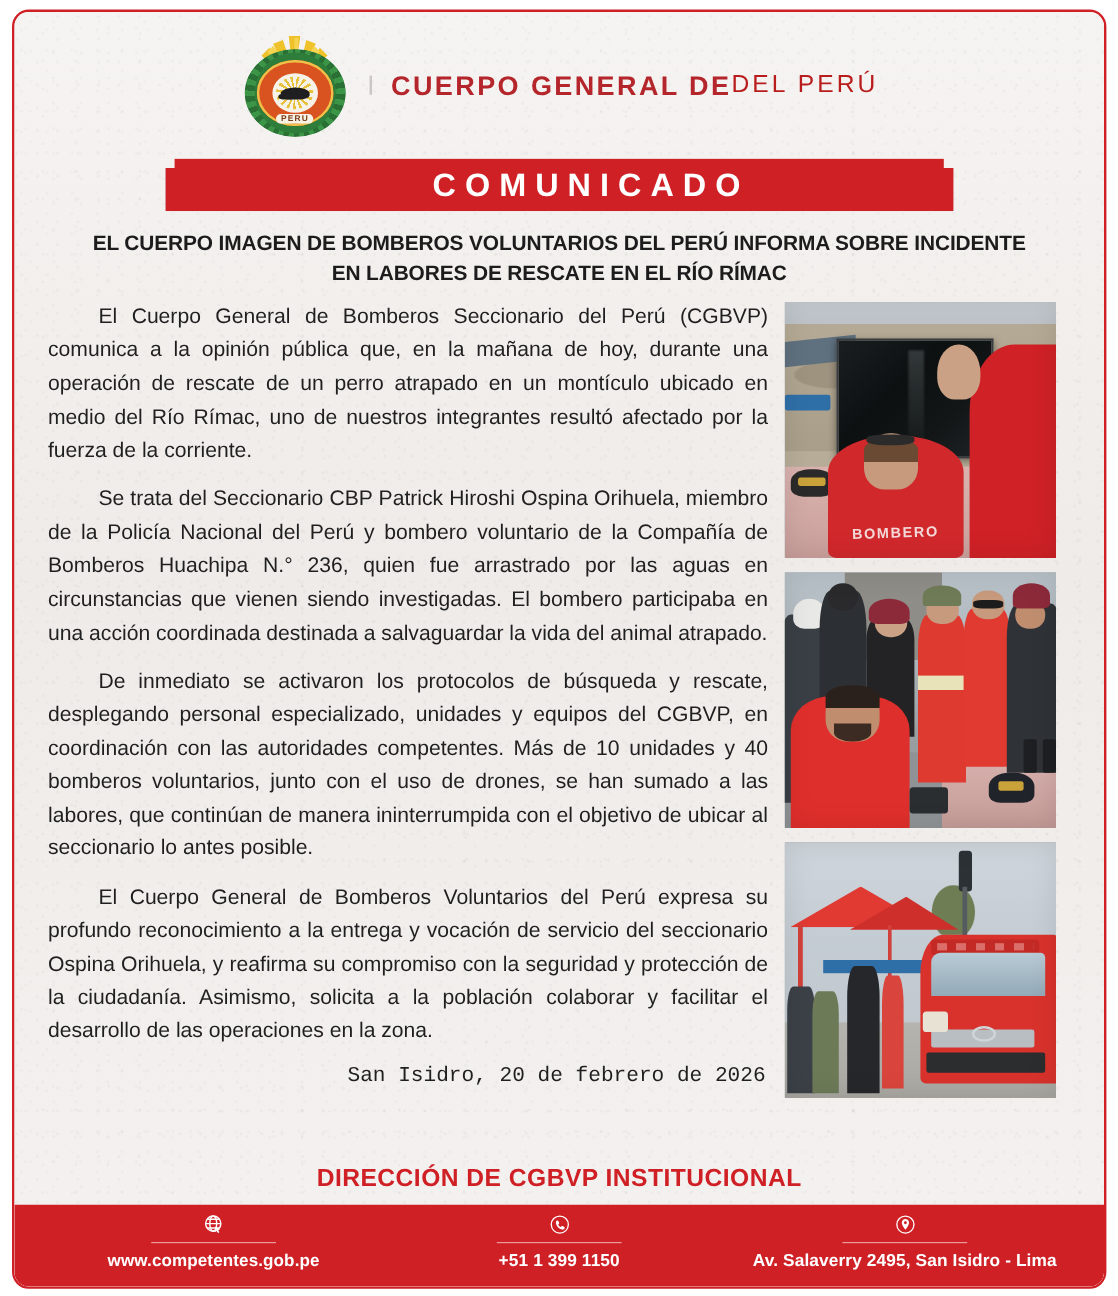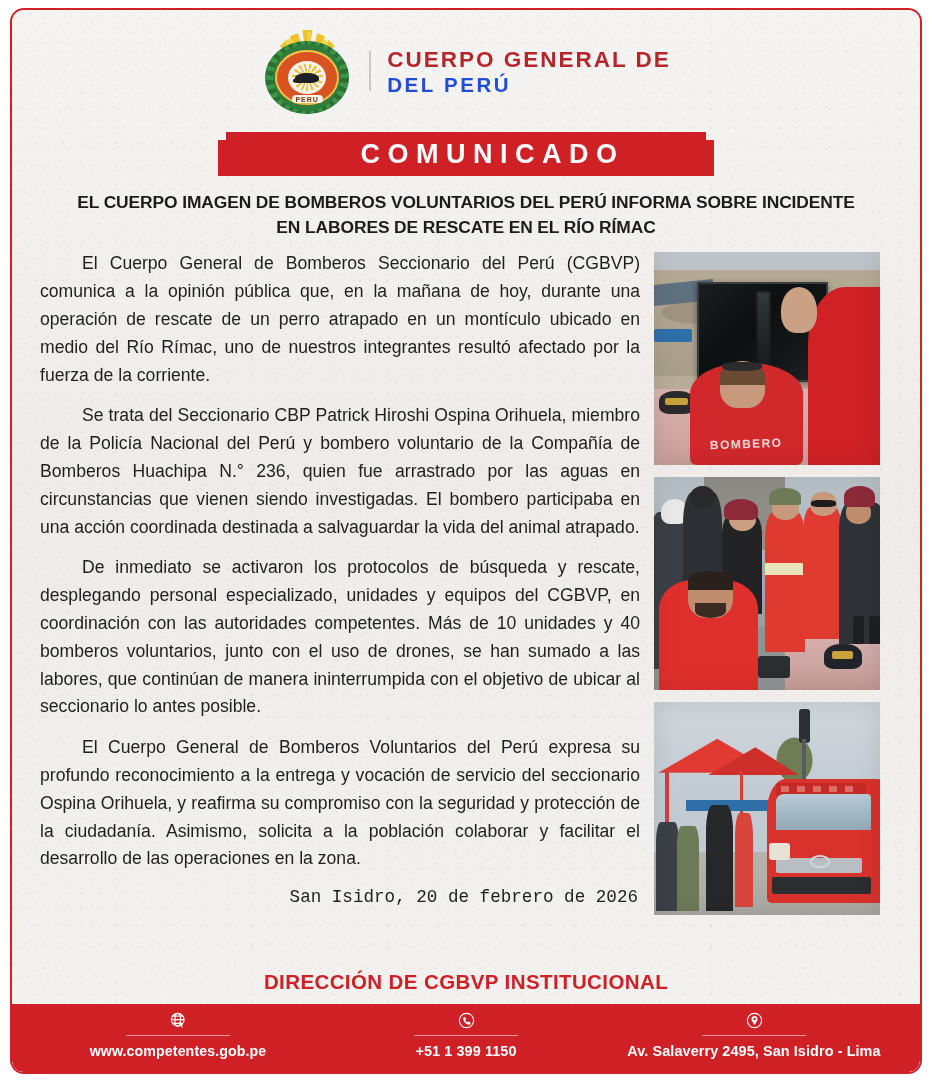--- a/index.html
+++ b/index.html
@@ -69,54 +69,54 @@
   .brand {
     display: flex;
     align-items: stretch;
     gap: 16px;
   }
   .brand-rule {
     width: 2px;
     background: #c9c6c3;
     margin: 4px 0 6px 0;
   }
-  .brand-text { display: flex; flex-direction: column; justify-content: center; }
+  .brand-text { display: flex; flex-direction: row; justify-content: center; }
 
   .brand-line1 {
     font-size: 22.5px;
     font-weight: bold;
     letter-spacing: 2.0px;
     color: #b5262c;
     line-height: 1.14;
   }
   .brand-line2 {
     font-size: 30.5px;
     font-weight: bold;
     letter-spacing: 0.1px;
     color: #bf1f26;
     line-height: 1.08;
     white-space: nowrap;
   }
   .brand-line3 {
     font-size: 20.5px;
-    font-weight: bold;
+    font-weight: normal;
     letter-spacing: 2.6px;
-    color: #1d4ed8;
+    color: #b91c1c;
     line-height: 1.2;
   }
 
   
   .banner-wrap {
     display: flex;
     justify-content: center;
     padding: 6px 0 10px 0;
   }
   .banner {
     position: relative;
-    width: 496px;
+    width: 657px;
     height: 44px;
     background: #cf2026;
     display: flex;
     align-items: center;
     justify-content: center;
     clip-path: polygon(
       0 8px, 8px 8px, 8px 0,
       calc(100% - 8px) 0, calc(100% - 8px) 8px, 100% 8px,
       100% 100%, 0 100%);
     box-shadow: 0 3px 5px -2px rgba(0,0,0,0.28);

